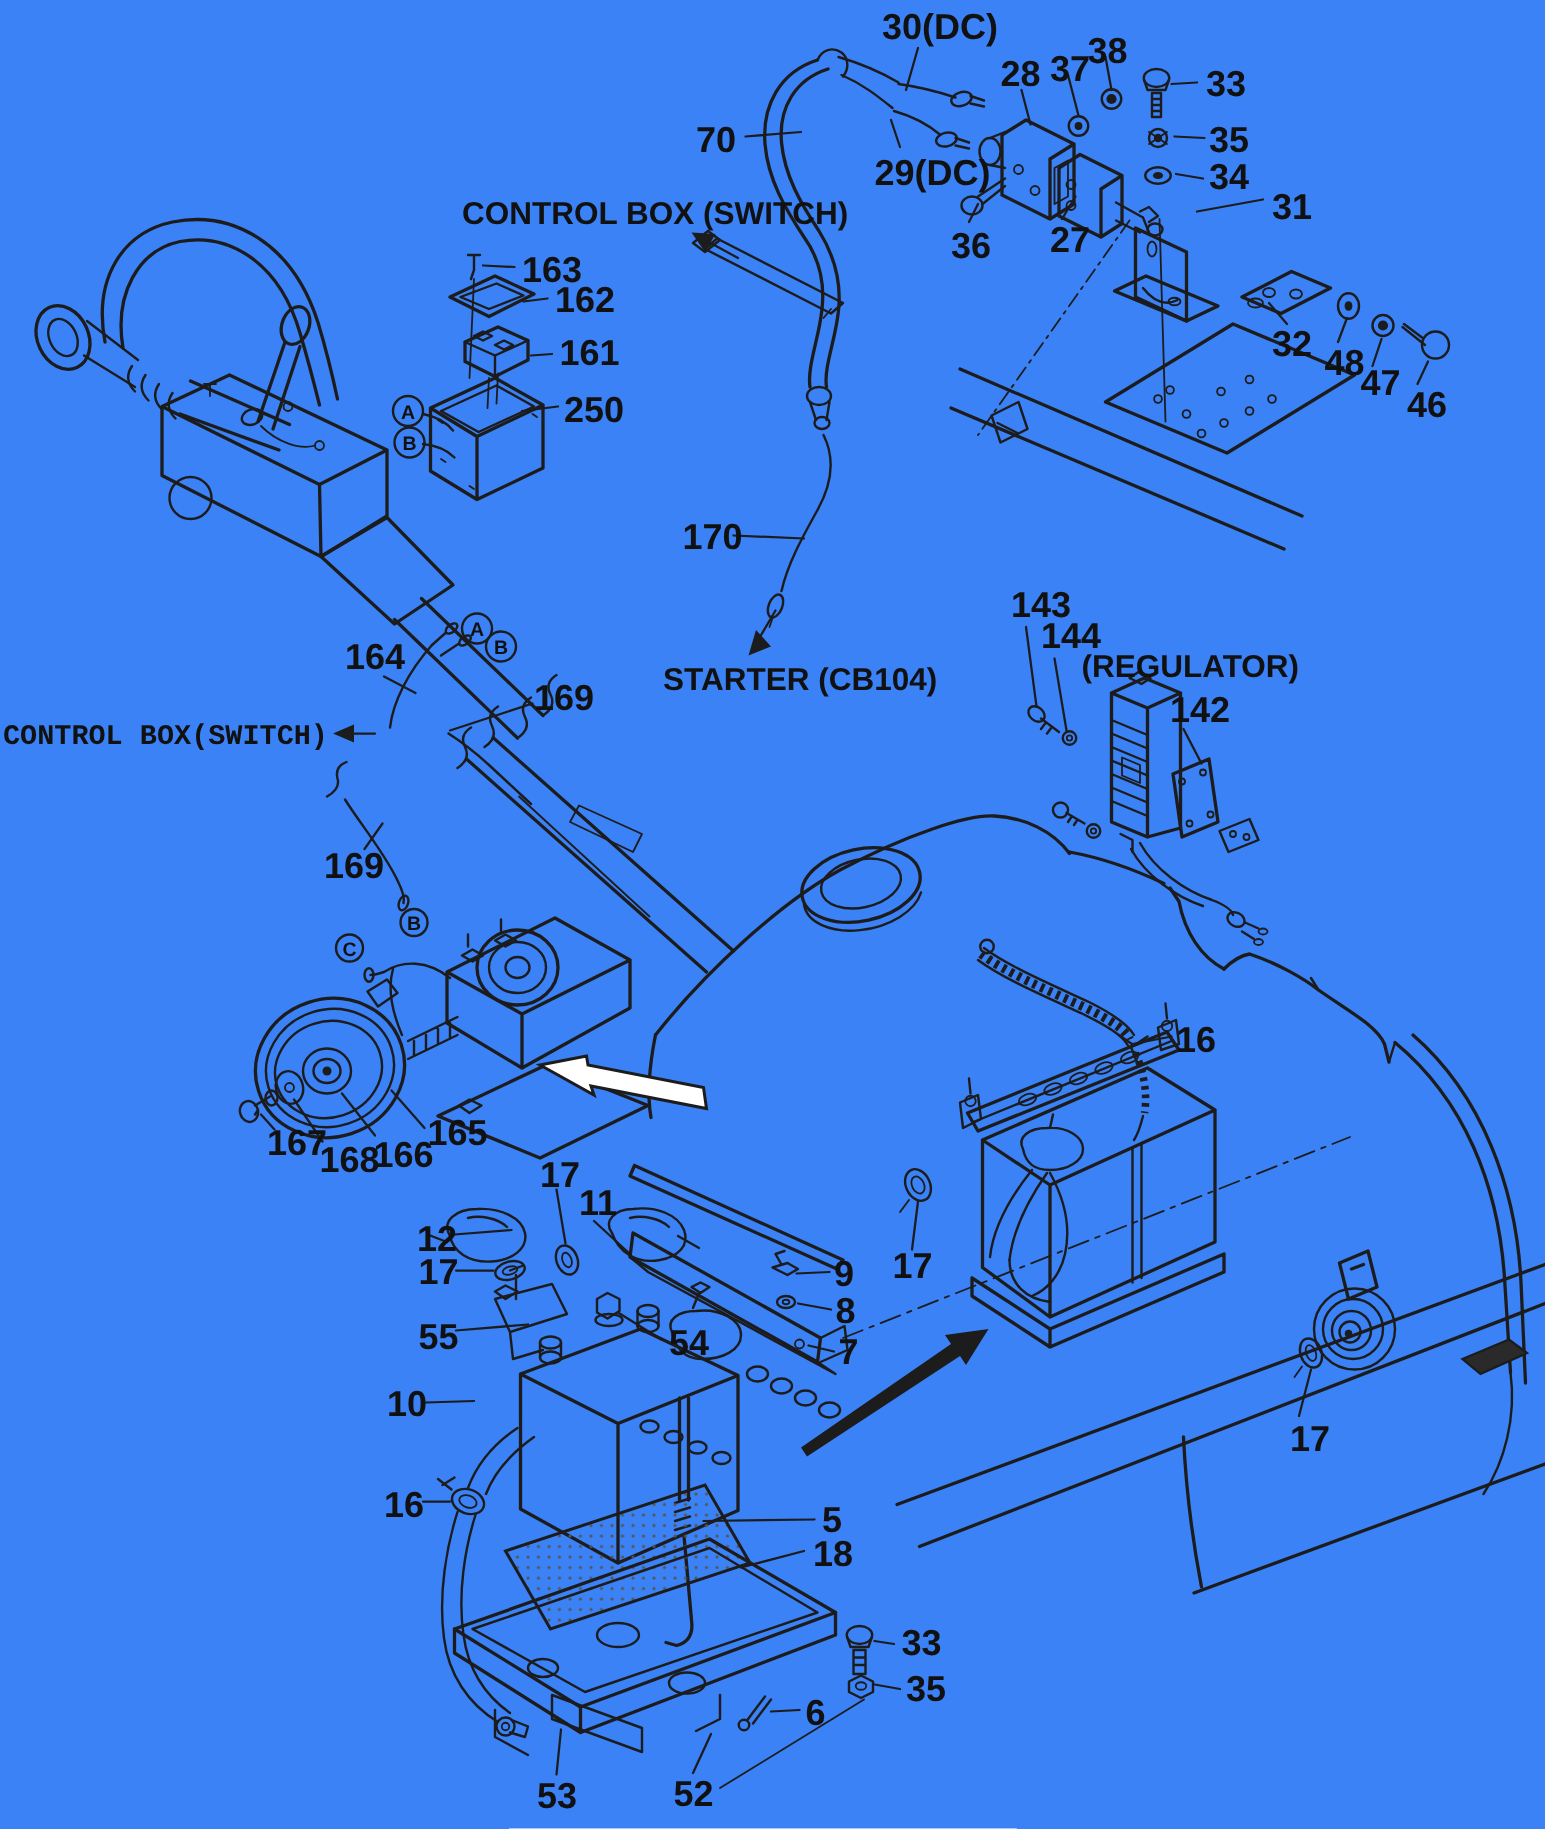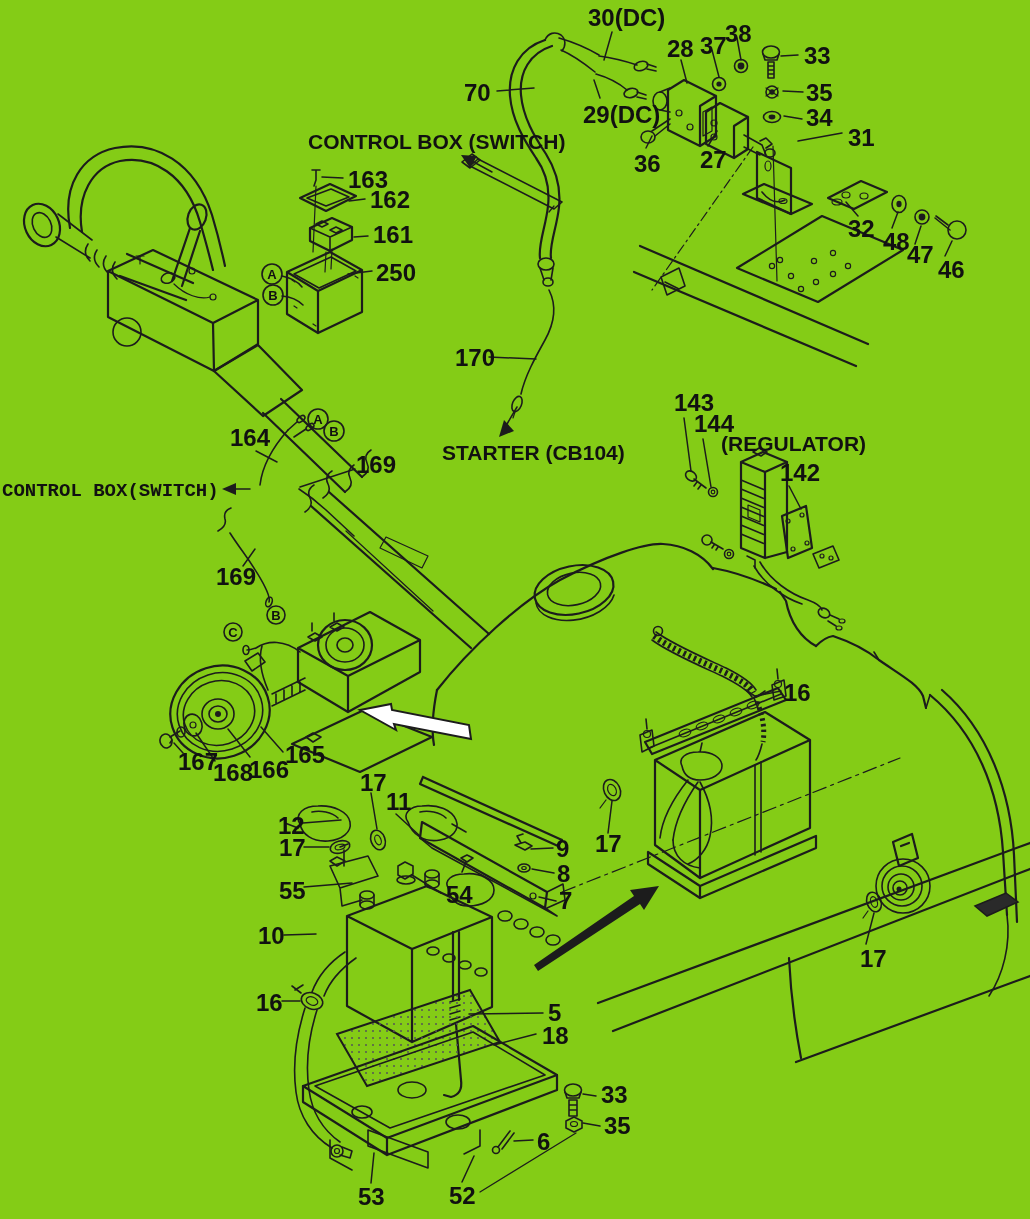--- a/index.html
+++ b/index.html
@@ -1,16 +1,16 @@
 <!DOCTYPE html>
 <html><head>
 <meta charset="utf-8">
 <style>
   html,body{margin:0;padding:0;background:#ffffff;}
-  .stage{position:relative;width:1030px;height:1219px;background:#84cc16;overflow:hidden;
+  .stage{position:relative;width:1030px;height:1219px;background:#3b82f6;overflow:hidden;
          font-family:"Liberation Sans",sans-serif;}
   svg{position:absolute;left:0;top:0;}
   .ln{fill:none;stroke:#1c1c1c;stroke-width:2.2;stroke-linecap:round;stroke-linejoin:round;}
   .md{fill:none;stroke:#1c1c1c;stroke-width:1.6;stroke-linecap:round;stroke-linejoin:round;}
   .tn{fill:none;stroke:#1c1c1c;stroke-width:1.2;stroke-linecap:round;stroke-linejoin:round;}
   .ld{fill:none;stroke:#1c1c1c;stroke-width:1.5;stroke-linecap:round;}
   .fillink{fill:#1c1c1c;stroke:none;}
   .braid{fill:none;stroke:#1c1c1c;stroke-width:6;stroke-dasharray:2.5 3.2;}
   .braid2{fill:none;stroke:#1c1c1c;stroke-width:5;stroke-dasharray:2.5 3.2;}
   .num{font:700 24px "Liberation Sans",sans-serif;fill:#111;}

